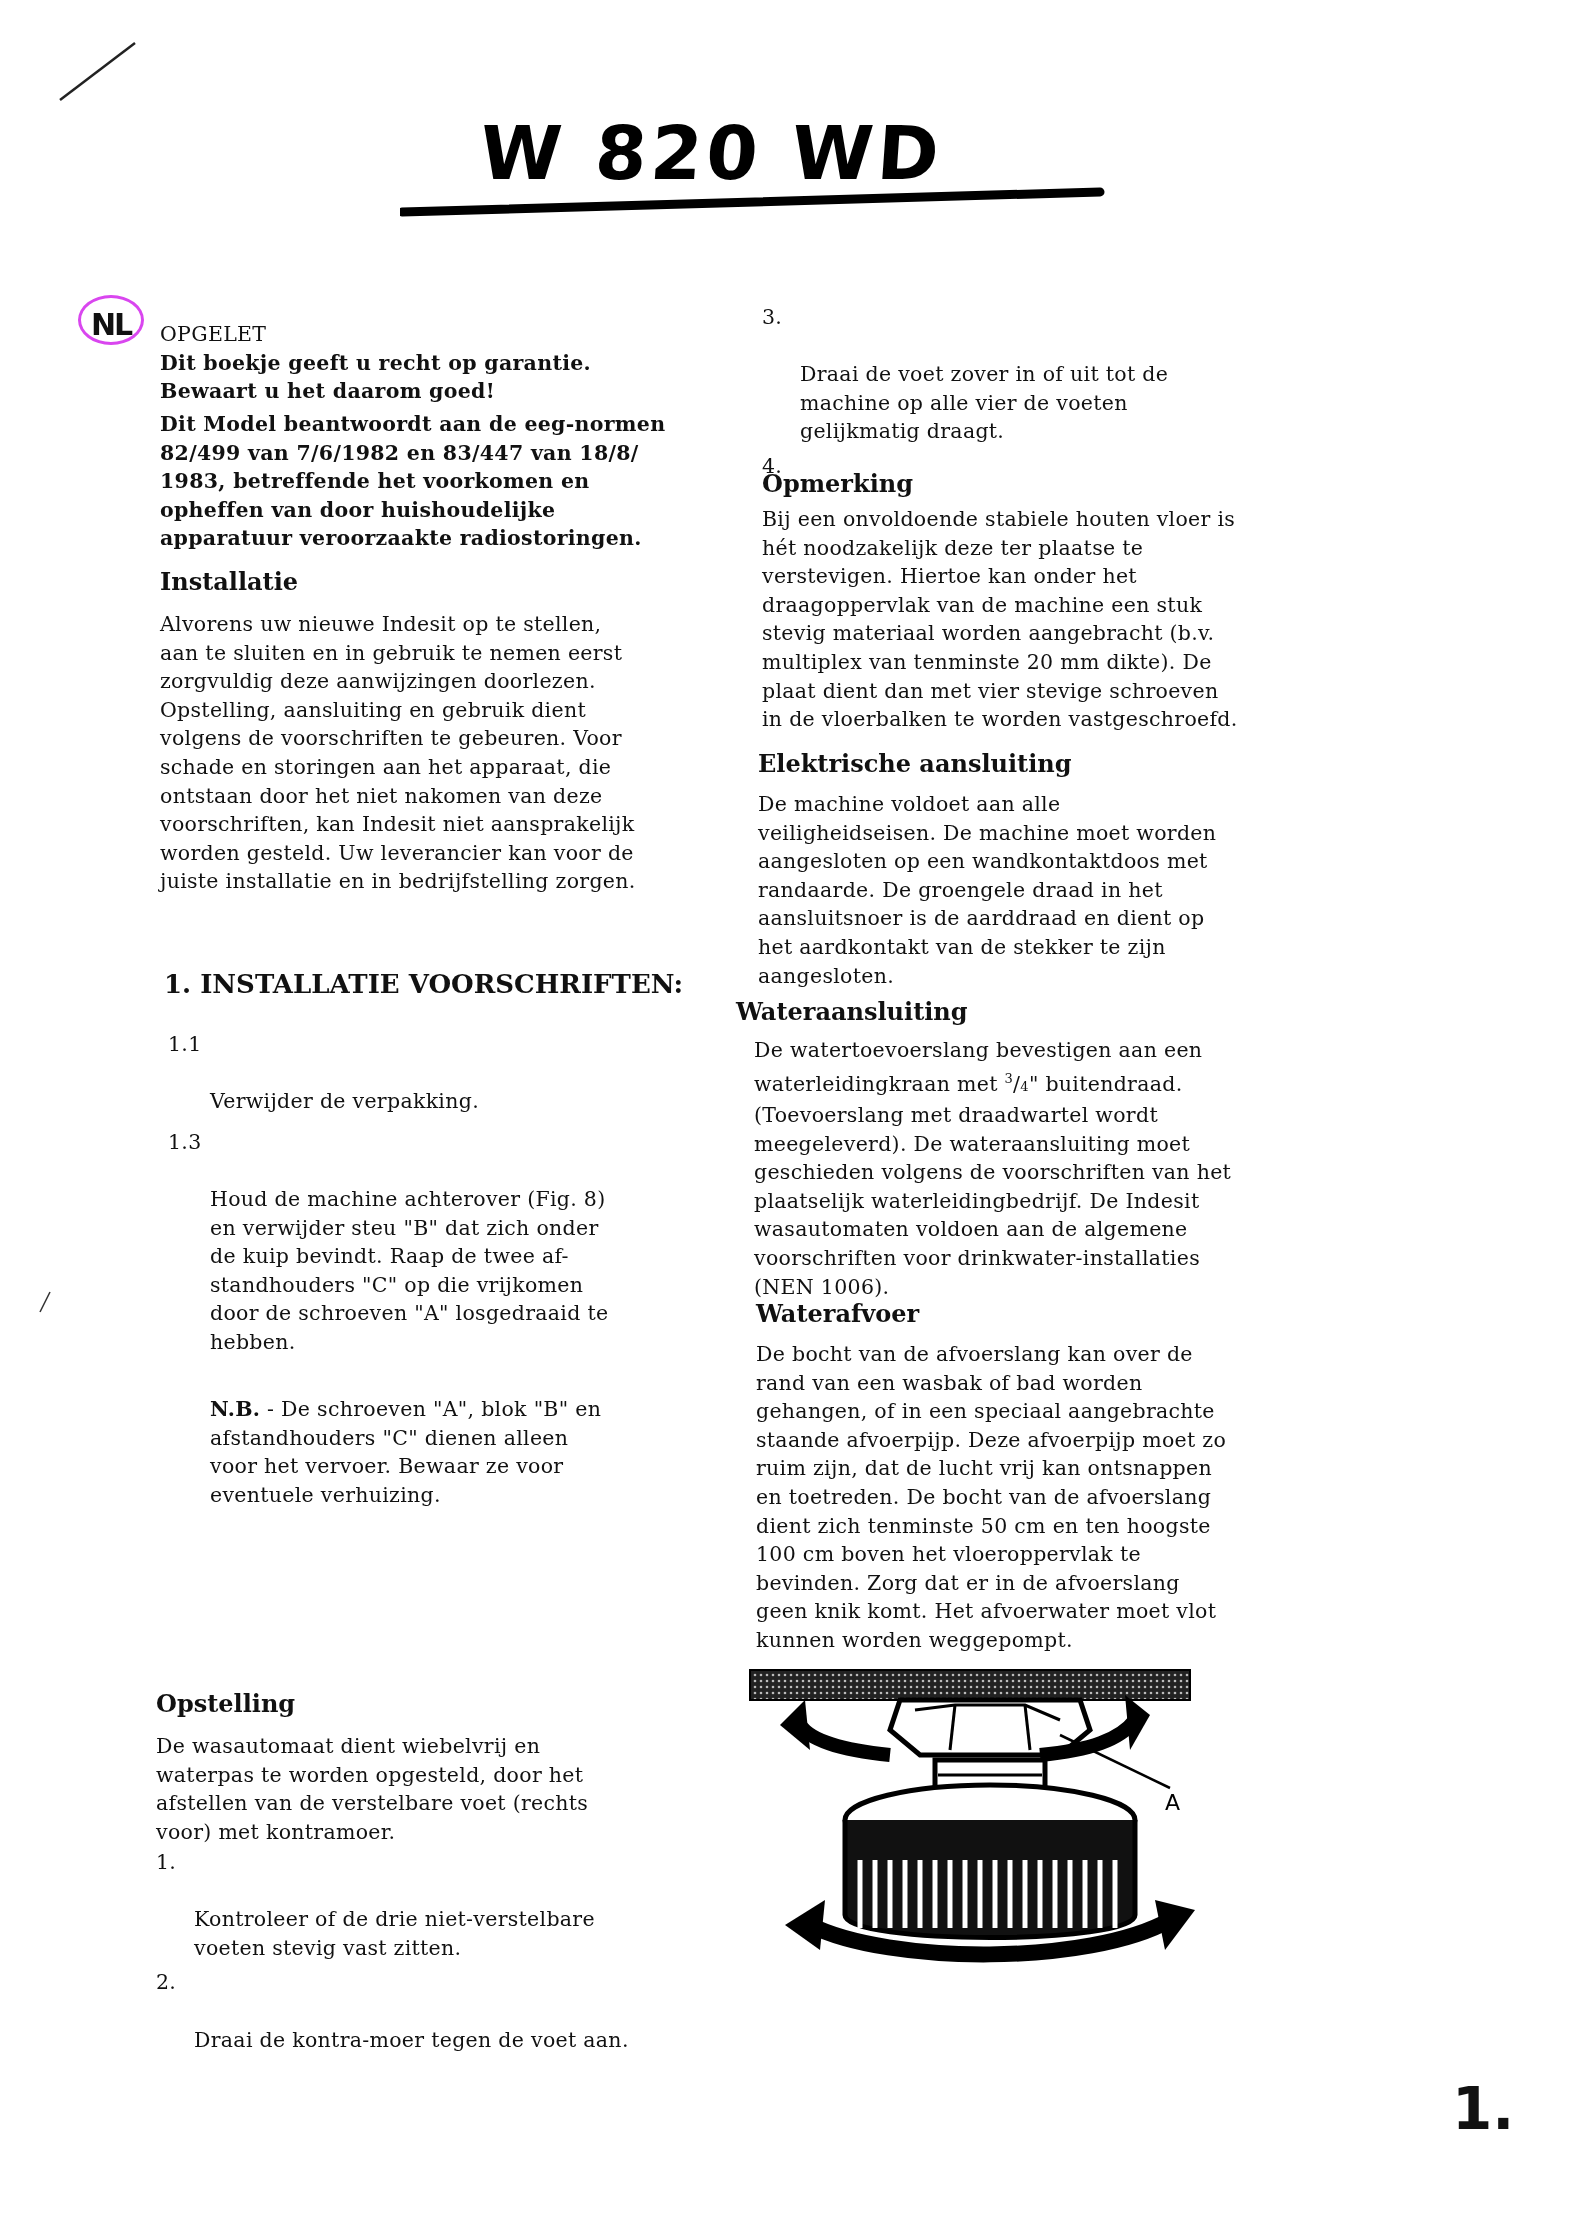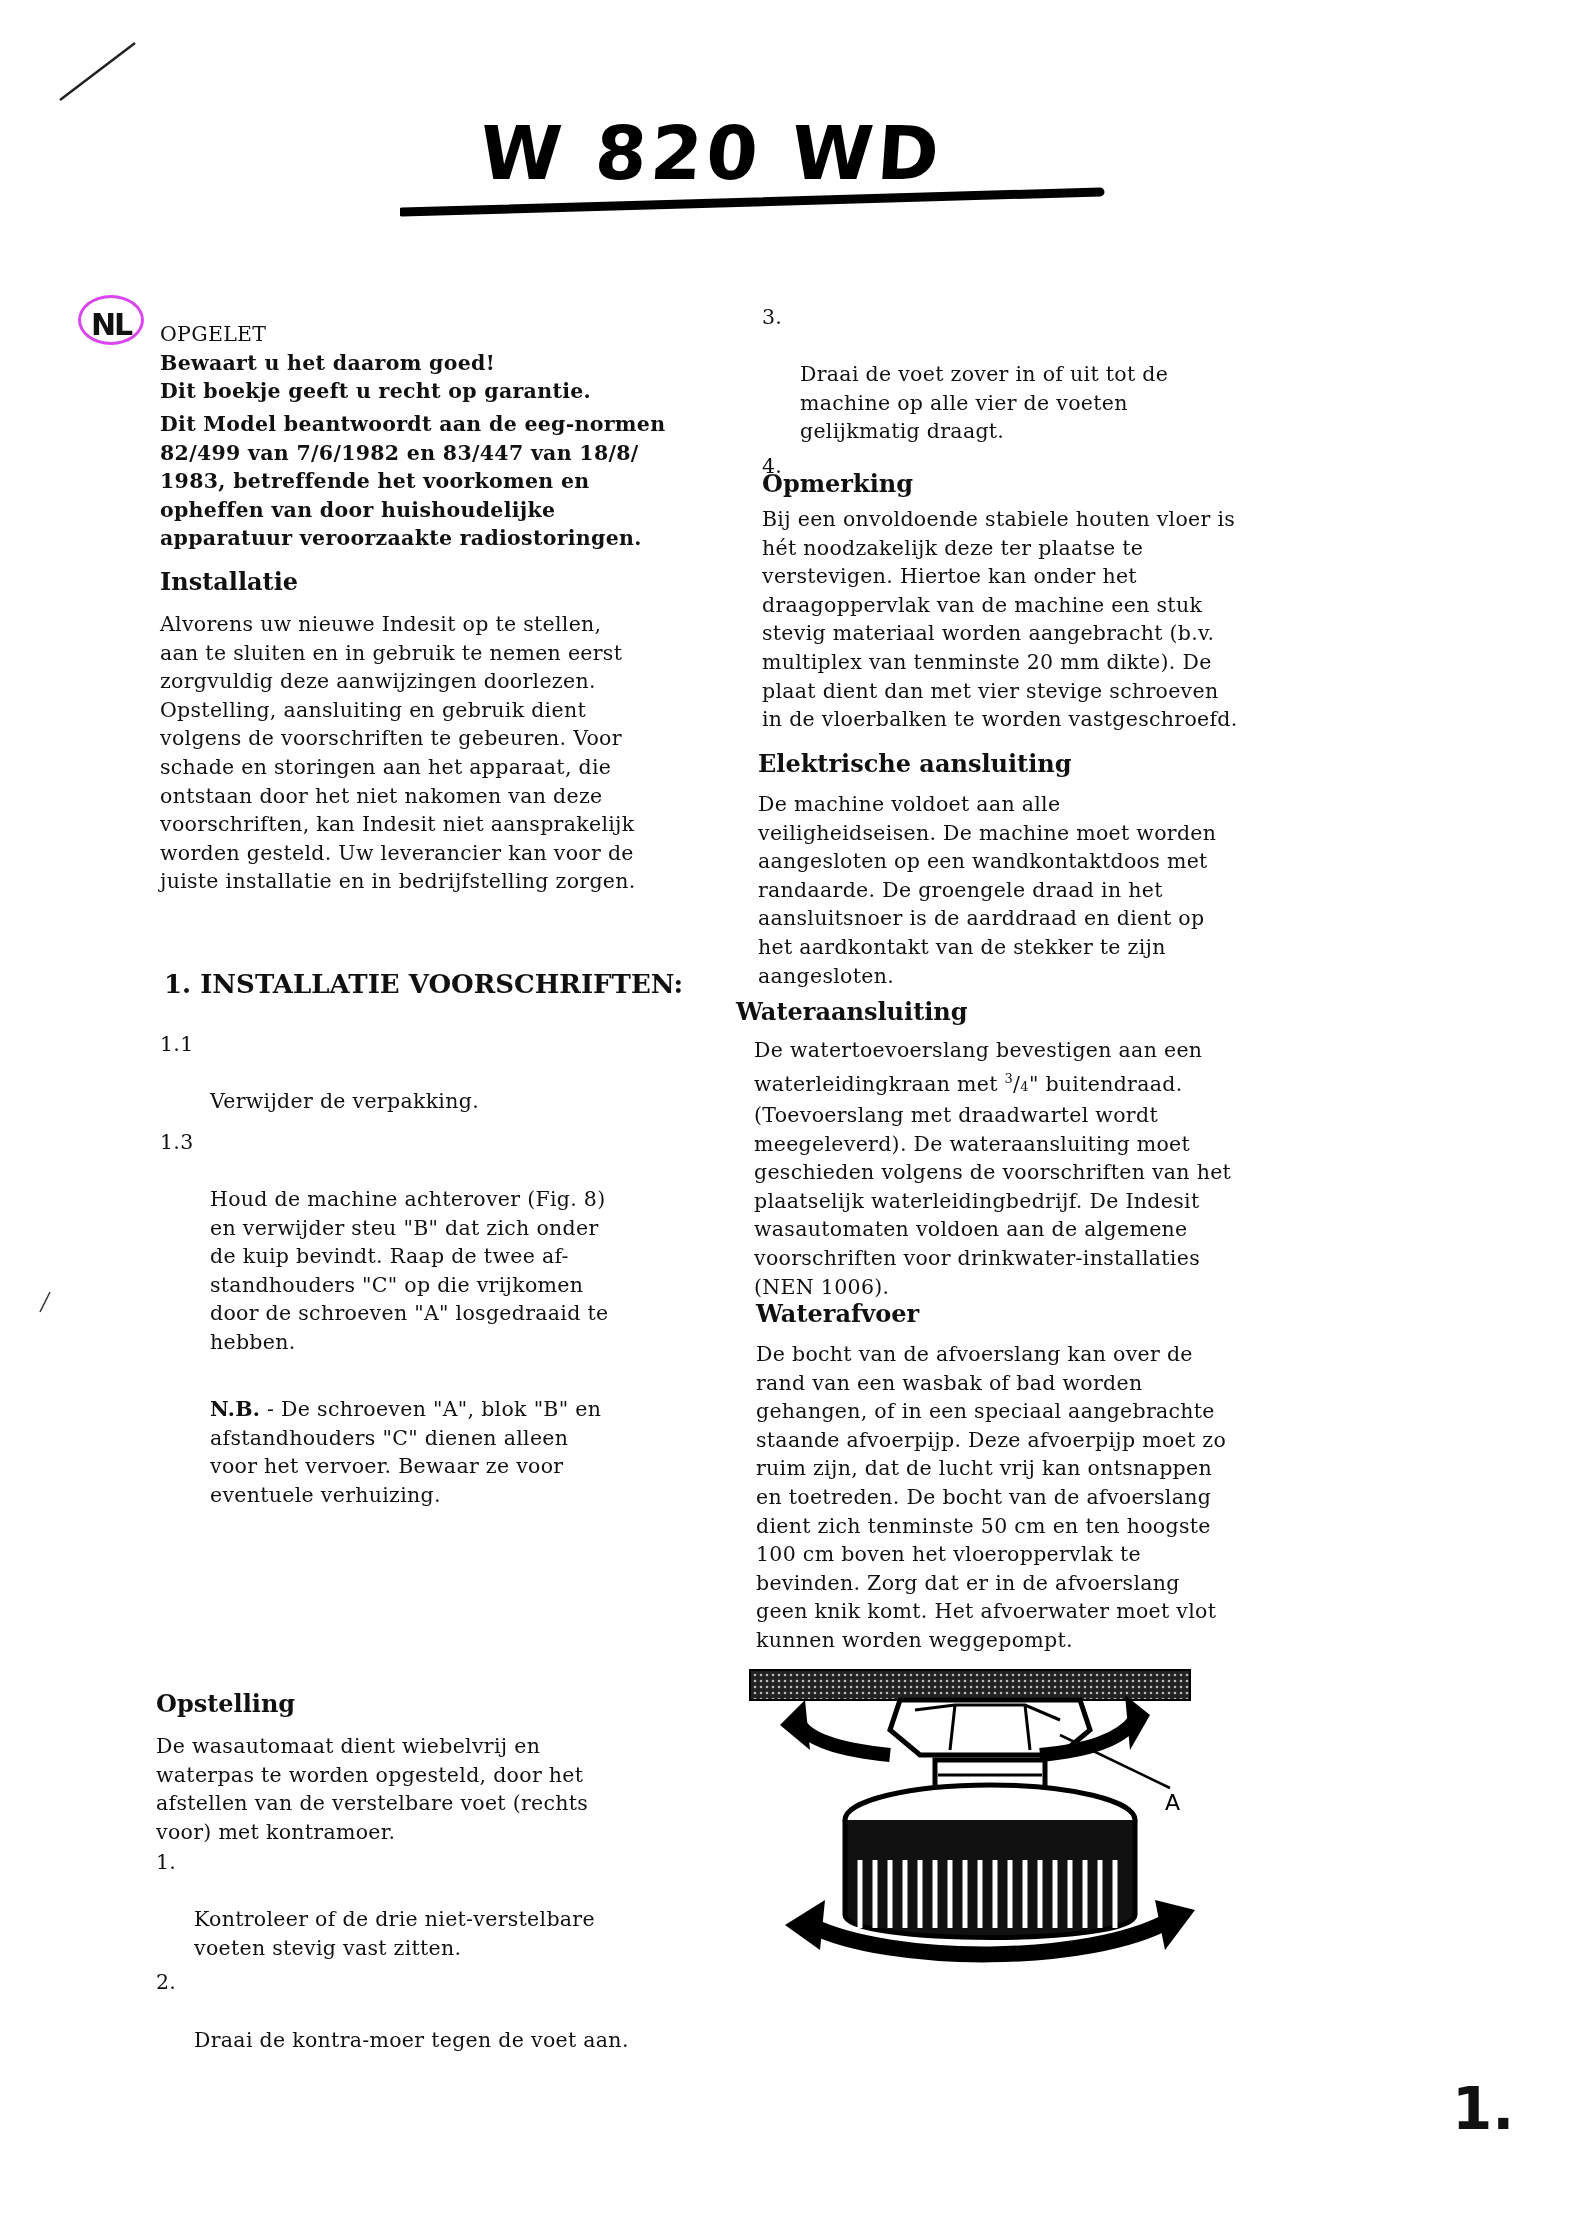--- a/index.html
+++ b/index.html
@@ -4,21 +4,21 @@
 <style>
   html, body { margin: 0; padding: 0; background: #ffffff; }
   body { width: 1576px; height: 2230px; position: relative; overflow: hidden;
          font-family: "DejaVu Serif", "Liberation Serif", serif; color: #111; }
   .abs { position: absolute; }
   .txt { font-size: 20.5px; line-height: 28.6px; letter-spacing: 0.3px; }
   .bold { font-weight: bold; }
   .head { font-size: 24px; font-weight: bold; line-height: 28px; }
   .para { white-space: pre-line; }
   .item { position: relative; padding-left: 50px; }
-  .item .num { position: absolute; left: 0; top: 0; }
+  .item .num { position: absolute; left: 8px; top: 0; }
   .item-narrow { position: relative; padding-left: 38px; }
   .item-narrow .num { position: absolute; left: 0; top: 0; }
   .title-hand { font-family: "DejaVu Sans", sans-serif; font-weight: bold; font-size: 74px;
                 letter-spacing: 4px; color: #000; transform: skewX(-4deg); }
   .nl-badge { width: 60px; height: 44px; border: 3px solid #d946ef; border-radius: 50%;
               display: flex; align-items: flex-end; justify-content: center;
               font-family: "DejaVu Sans", sans-serif; font-weight: bold; font-size: 30px; letter-spacing: -2px; }
   .page-num { font-family: "DejaVu Sans", sans-serif; font-size: 58px; font-weight: bold; }
   .sup { font-size: 13px; vertical-align: super; }
 </style>
@@ -33,22 +33,22 @@
 <svg class="abs" style="left:400px;top:180px" width="720" height="40">
   <path d="M2,32 L700,12" stroke="#000" stroke-width="9" stroke-linecap="round"></path>
 </svg>
 
 <div class="abs nl-badge" style="left:78px;top:295px">
   <span>NL</span>
 </div>
 
 <div class="abs txt" style="left:160px;top:320px;width:560px">
   <div>OPGELET</div>
+  <div class="bold">Dit boekje geeft u recht op garantie.</div>
   <div class="bold">Bewaart u het daarom goed!</div>
-  <div class="bold">Dit boekje geeft u recht op garantie.</div>
 </div>
 
 <div class="abs txt bold para" style="left:160px;top:410px;width:580px">Dit Model beantwoordt aan de eeg-normen
 82/499 van 7/6/1982 en 83/447 van 18/8/
 1983, betreffende het voorkomen en
 opheffen van door huishoudelijke
 apparatuur veroorzaakte radiostoringen.</div>
 
 <div class="abs head" style="left:160px;top:568px">Installatie</div>
 <div class="abs txt para" style="left:160px;top:610px;width:580px">Alvorens uw nieuwe Indesit op te stellen,

